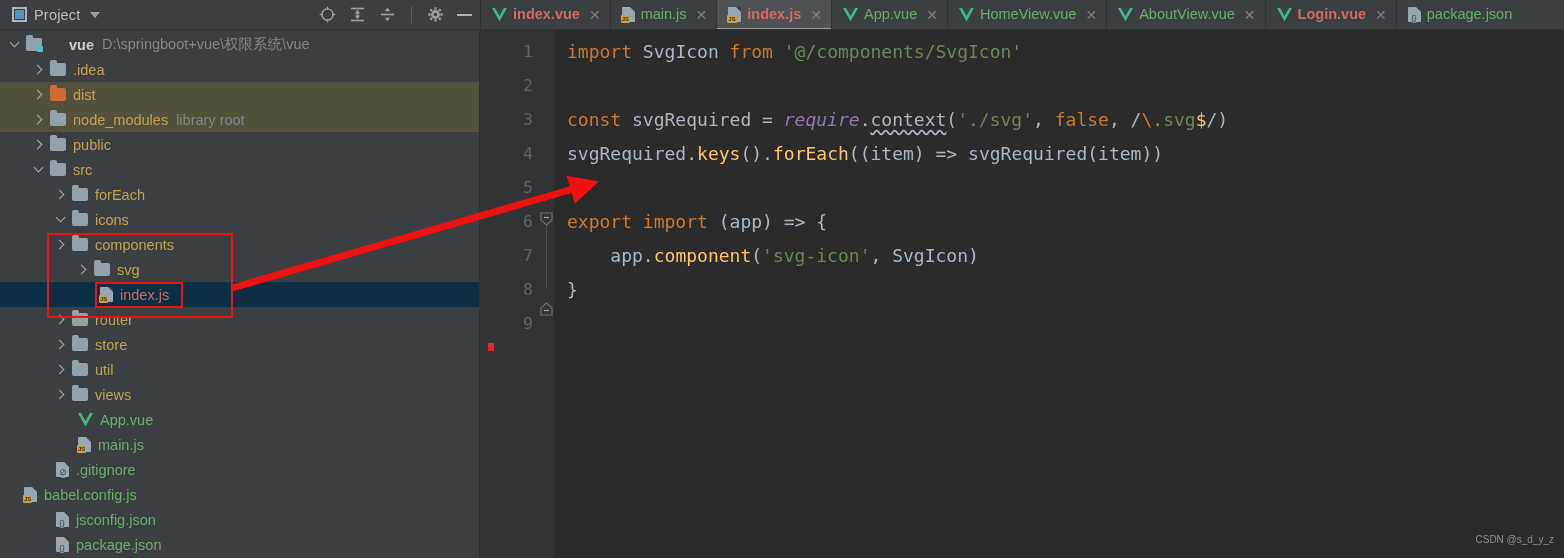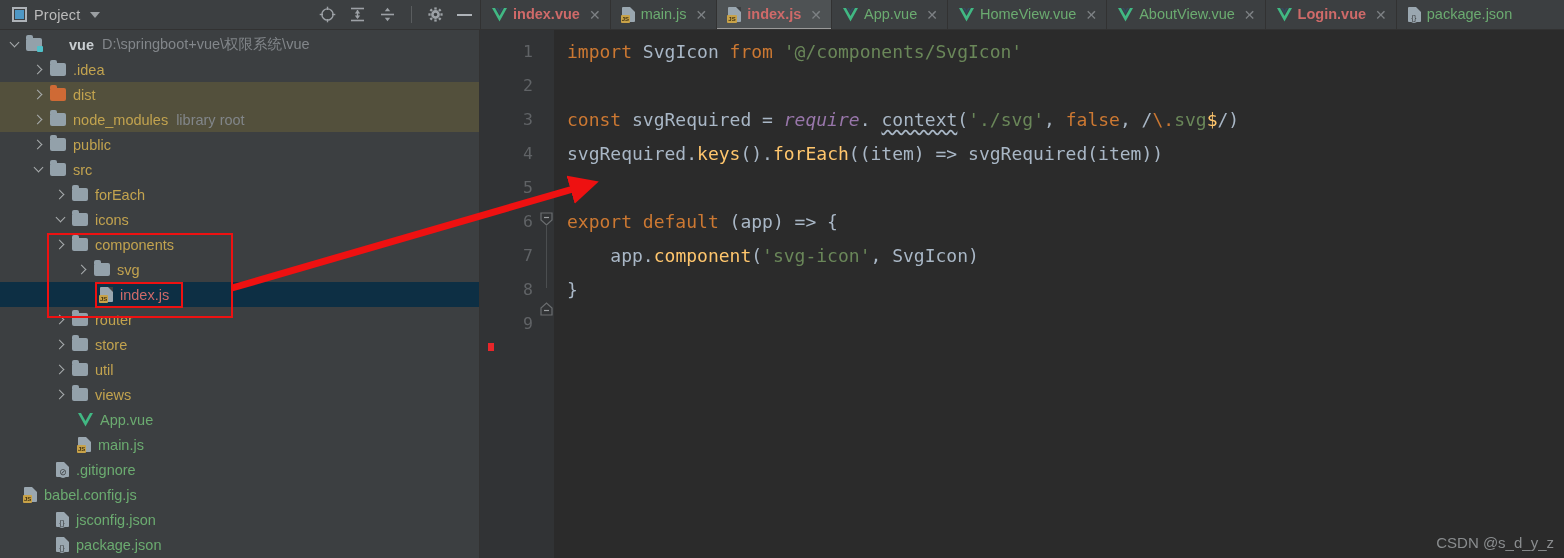--- a/index.html
+++ b/index.html
@@ -281,28 +281,27 @@
   .id  { color: #a9b7c6; }
   .fn  { color: #ffc66d; }
   .str { color: #6a8759; }
   .mag { color: #9876aa; font-style: italic; }
   .op  { color: #a9b7c6; }
   .squiggle {
     text-decoration: underline;
     text-decoration-style: wavy;
     text-decoration-color: #a9b7c6;
     text-underline-offset: 3px;
-    margin-left: 11px;
   }
 
   .watermark {
     position: absolute;
-    right: 10px; bottom: 7px;
+    right: 10px; bottom: 13px;
     color: #8a8d8f;
-    font-size: 15px;
+    font-size: 10px;
     font-family: "Liberation Sans", sans-serif;
   }
 </style>
 </head>
 <body>
 
 <div id="app">
 
   <div class="top-row">
 
@@ -615,21 +614,21 @@
           </svg>
         </div>
       </div>
 
       <div class="code-area">
         <div class="cline"><span class="kw">import</span><span class="id"> SvgIcon </span><span class="kw">from</span><span class="id"> </span><span class="str">'@/components/SvgIcon'</span></div>
         <div class="cline"> </div>
         <div class="cline"><span class="kw">const</span><span class="id"> svgRequired </span><span class="op">=</span><span class="id"> </span><span class="mag">require</span><span class="op">.</span><span class="id squiggle">context</span><span class="op">(</span><span class="str">'./svg'</span><span class="op">, </span><span class="kw">false</span><span class="op">, </span><span class="op">/</span><span class="kw">\.</span><span class="str">svg</span><span class="fn">$</span><span class="op">/)</span></div>
         <div class="cline"><span class="id">svgRequired</span><span class="op">.</span><span class="fn">keys</span><span class="op">()</span><span class="op">.</span><span class="fn">forEach</span><span class="op">((</span><span class="id">item</span><span class="op">) =&gt; </span><span class="id">svgRequired</span><span class="op">(</span><span class="id">item</span><span class="op">))</span></div>
         <div class="cline"> </div>
-        <div class="cline"><span class="kw">export default</span><span class="op"> (</span><span class="id">app</span><span class="op">) =&gt; {</span></div>
+        <div class="cline"><span class="kw">export import</span><span class="op"> (</span><span class="id">app</span><span class="op">) =&gt; {</span></div>
         <div class="cline"><span class="id">    app</span><span class="op">.</span><span class="fn">component</span><span class="op">(</span><span class="str">'svg-icon'</span><span class="op">, </span><span class="id">SvgIcon</span><span class="op">)</span></div>
         <div class="cline"><span class="op">}</span></div>
         <div class="cline"> </div>
       </div>
 
       <div class="watermark">CSDN @s_d_y_z</div>
     </div>
   </div>
 
   <svg class="annot-arrow" viewBox="0 0 1564 558">

